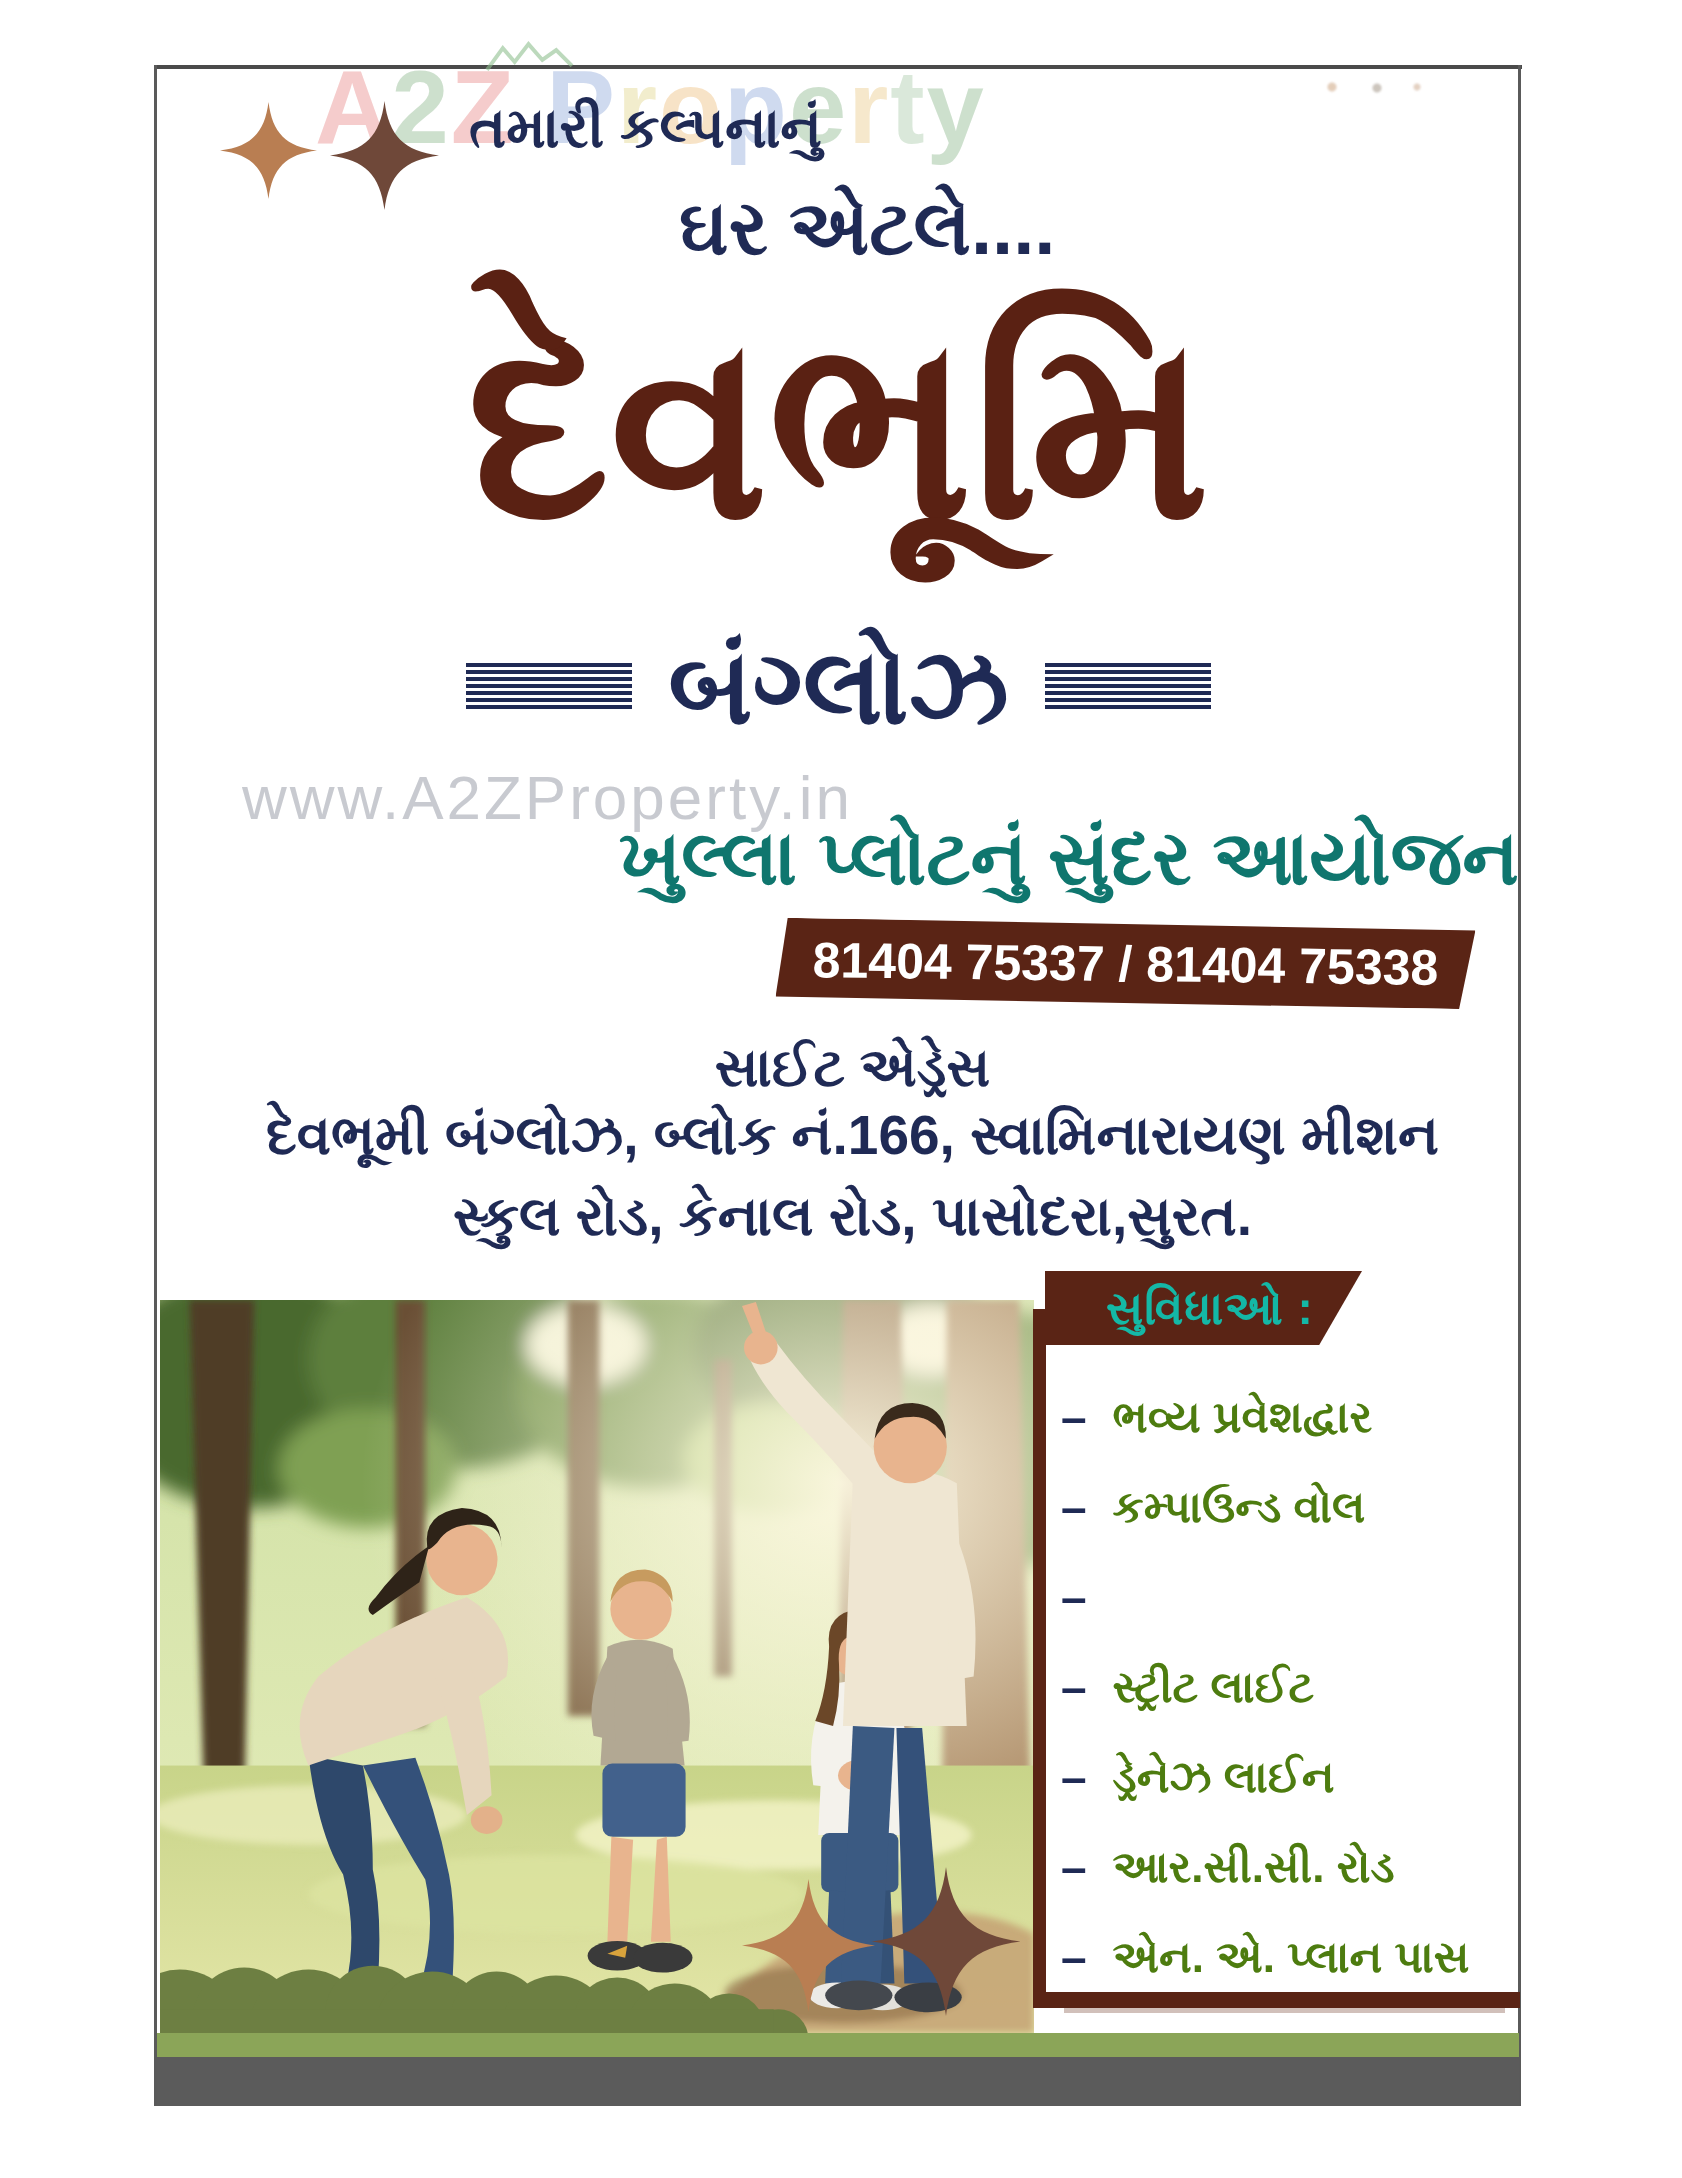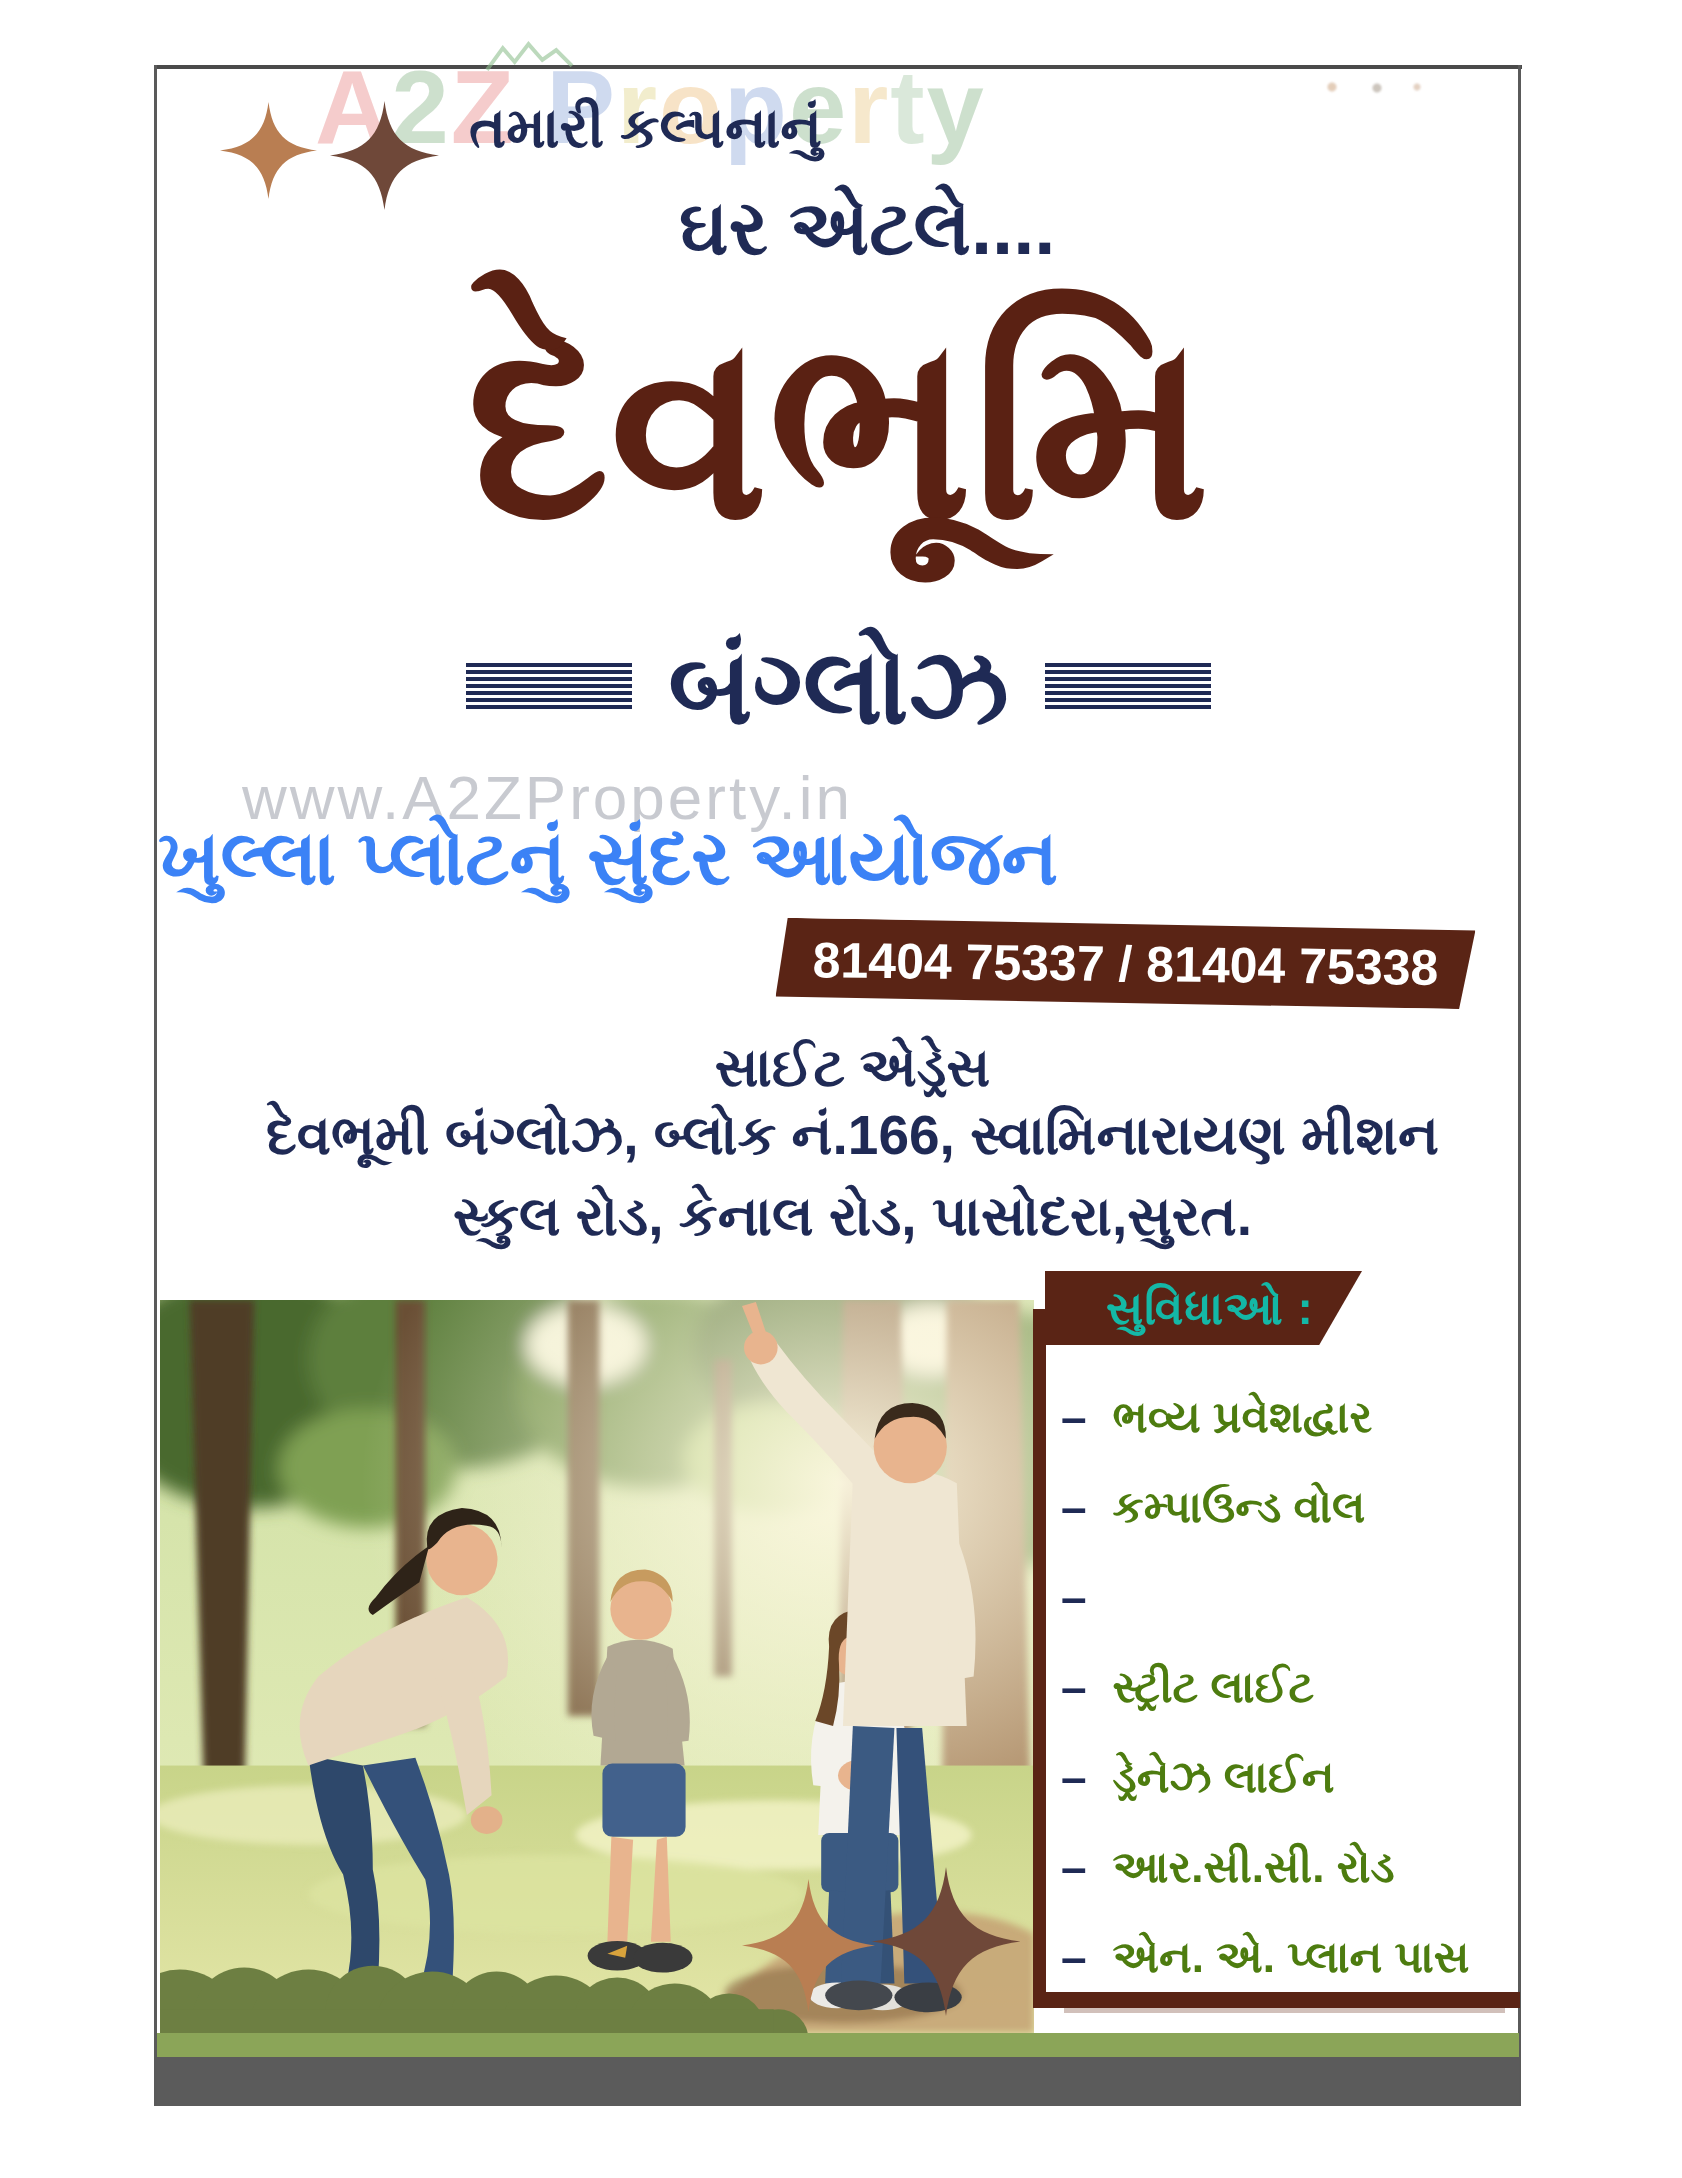--- a/index.html
+++ b/index.html
@@ -46,22 +46,22 @@
   .bunglows-text{font-size:105px;font-weight:bold;color:#1f2a55;line-height:1;padding:0 6px;}
 
   
   .wm-site{
     left:242px;top:762px;font-size:62px;color:#a7abb4;opacity:.62;
     letter-spacing:3px;white-space:nowrap;
   }
 
   
   .subtitle{
-    left:158px;top:814px;width:1361px;text-align:left;
-    font-size:76px;font-weight:bold;color:#3b82f6;white-space:nowrap;
+    left:158px;top:814px;width:1361px;text-align:right;
+    font-size:76px;font-weight:bold;color:#0f766e;white-space:nowrap;
   }
 
   
   .phone-banner{
     left:776px;top:922px;width:699px;height:83px;background:#5a2415;
     transform:rotate(0.7deg);
     clip-path:polygon(1.6% 0%,100% 5%,97.8% 100%,0% 95%);
     display:flex;align-items:center;justify-content:center;
   }
   .phone-banner span{color:#ffffff;font-size:50px;font-weight:bold;letter-spacing:0;white-space:nowrap;}

